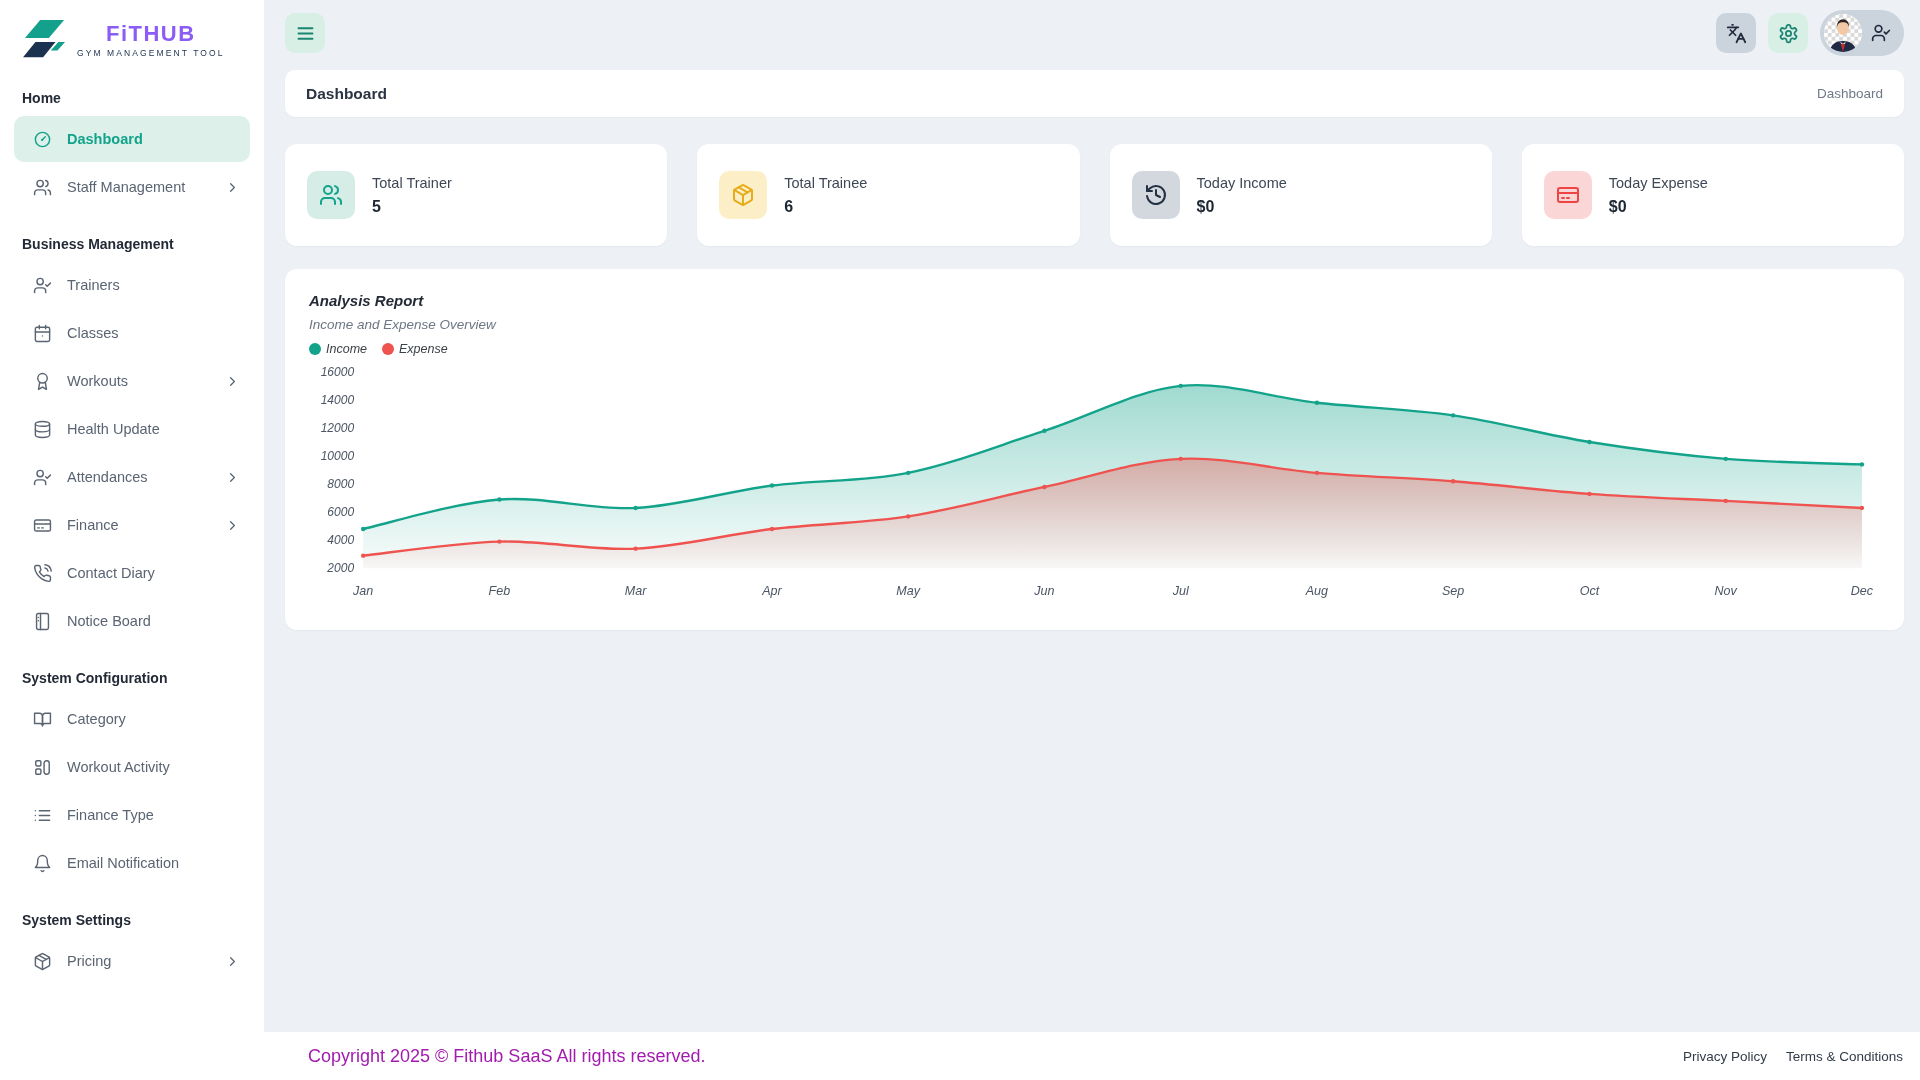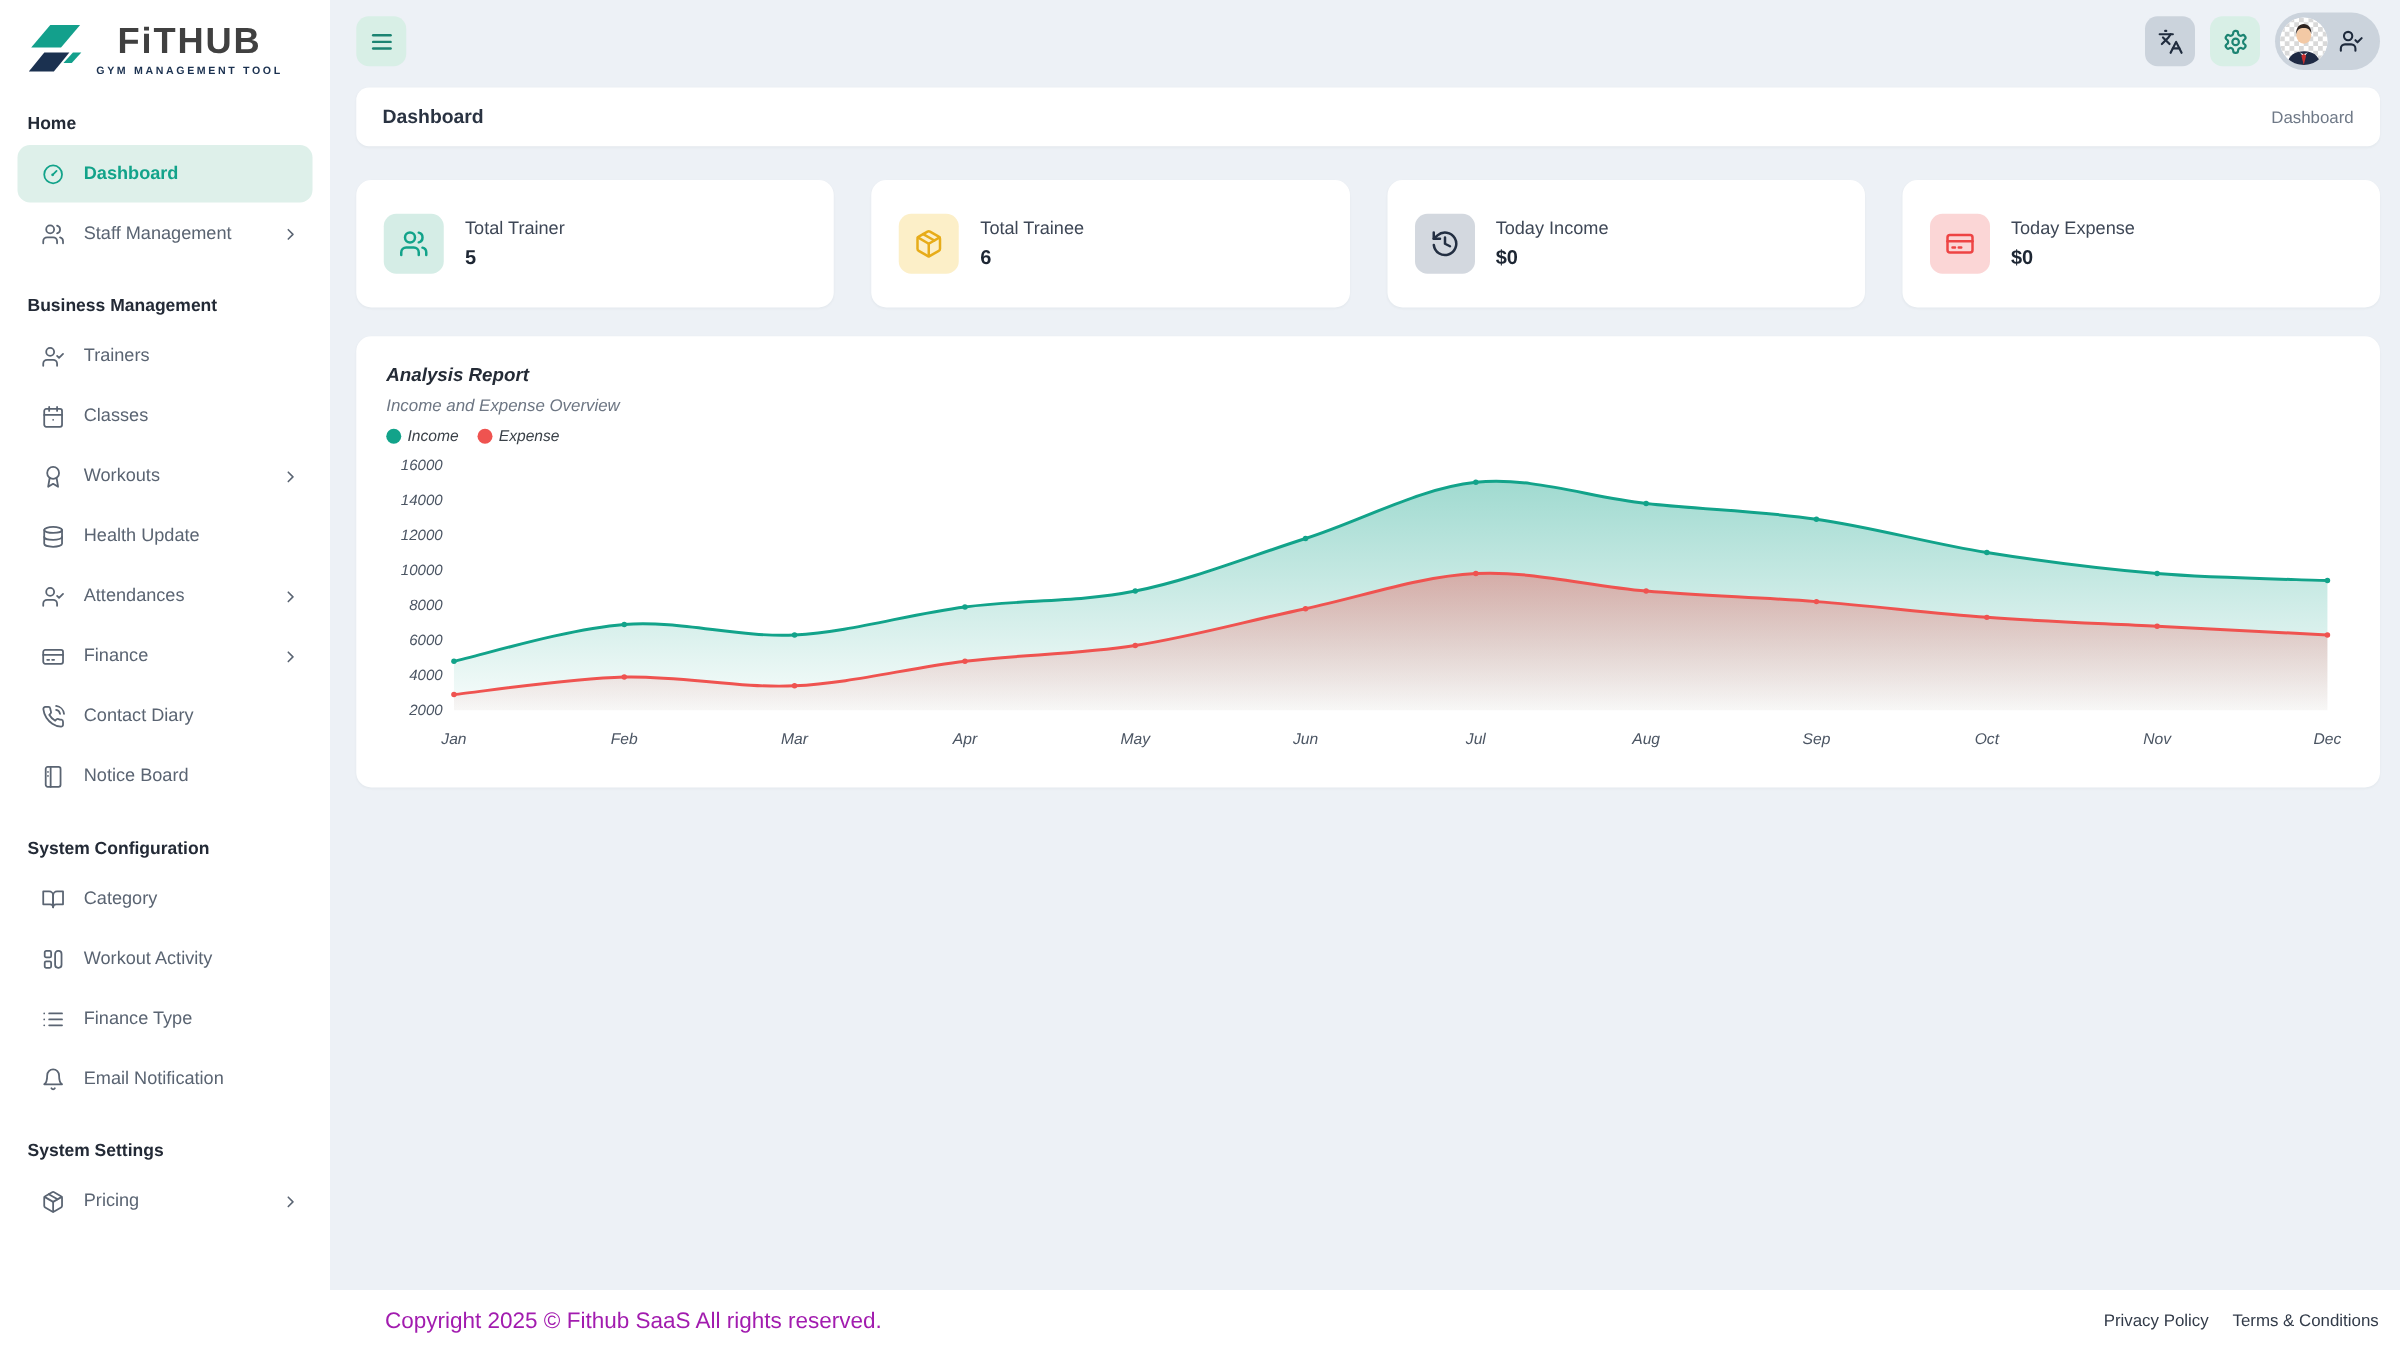--- a/index.html
+++ b/index.html
@@ -10,22 +10,22 @@
     background:#edf1f6;
     color:#2a3342;
   }
   svg { display:block; }
 
   
   .sidebar { width:264px; min-width:264px; background:#ffffff; height:100%; display:flex; flex-direction:column; }
   .logo-row { height:80px; display:flex; align-items:center; padding:0 22px; gap:9px; flex:none; }
   .logo-mark { width:46px; height:42px; flex:none; }
   .logo-texts { display:flex; flex-direction:column; align-items:center; }
-  .brand { font-size:29px; font-weight:700; color:#404040; letter-spacing:1.5px; line-height:1; }
-  .tagline { font-size:8.5px; letter-spacing:2.1px; color:#1b3150; font-weight:700; margin-top:3px; }
+  .brand { font-size:22px; font-weight:700; color:#8b5cf6; letter-spacing:1.5px; line-height:1; }
+  .tagline { font-size:8.5px; letter-spacing:2.1px; color:#1b3150; font-weight:400; margin-top:3px; }
   .nav { flex:1; overflow:hidden; padding:0 14px; }
   .nav-section-title { font-size:14px; font-weight:700; color:#232a36; padding:24px 8px 10px; }
   .nav-section-title.first { padding-top:10px; }
   .nav-item { display:flex; align-items:center; gap:15px; height:46px; padding:0 10px 0 19px; border-radius:10px; color:#5a6472; cursor:pointer; margin-bottom:2px; }
   .nav-item.active { background:#def0ea; color:#12a38a; }
   .nav-item.active .nav-label { font-weight:700; color:#12a38a; }
   .nav-icon svg { width:19px; height:19px; }
   .nav-label { font-size:14.5px; flex:1; }
   .nav-chevron svg { width:15px; height:15px; }
 

